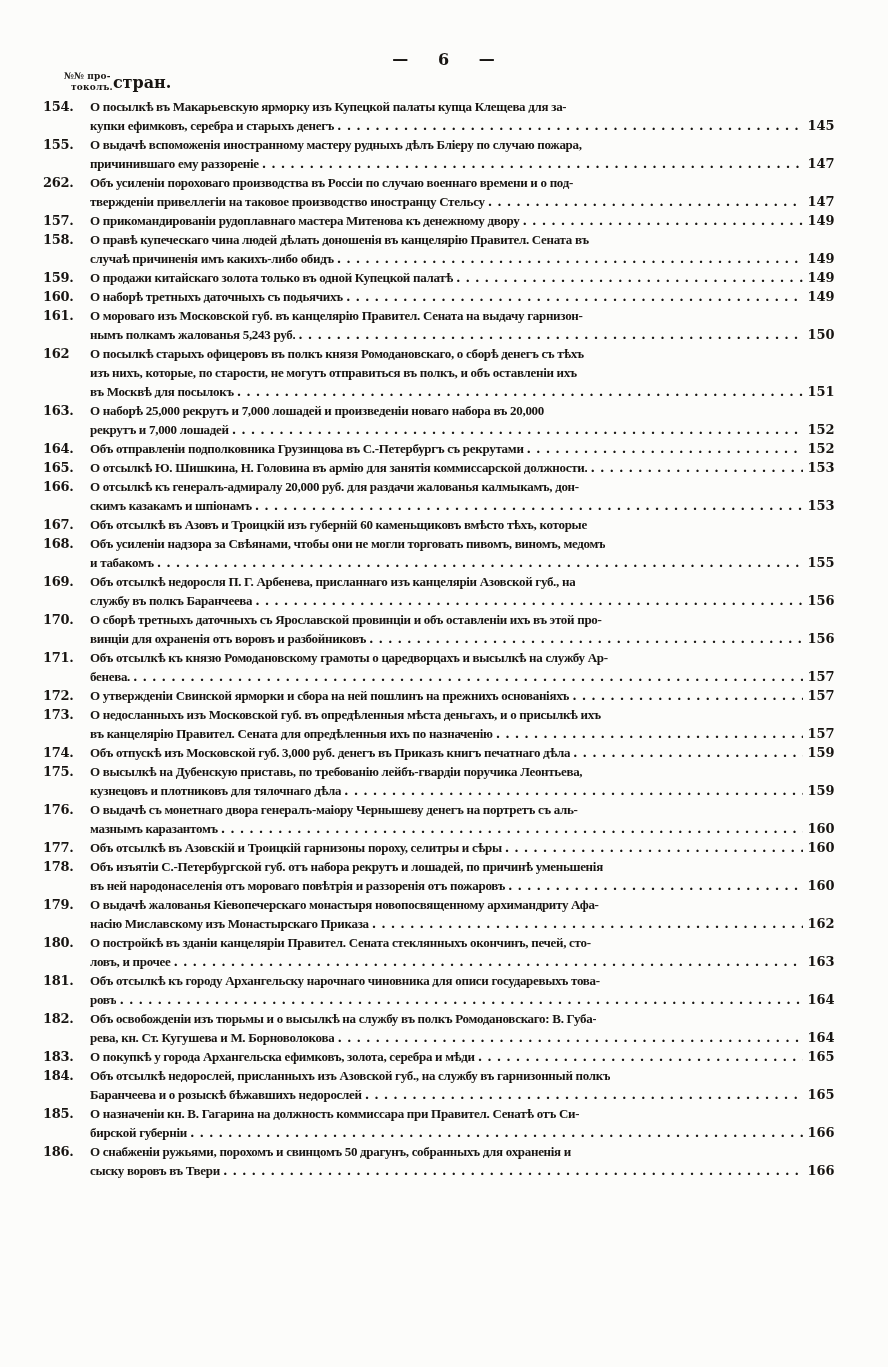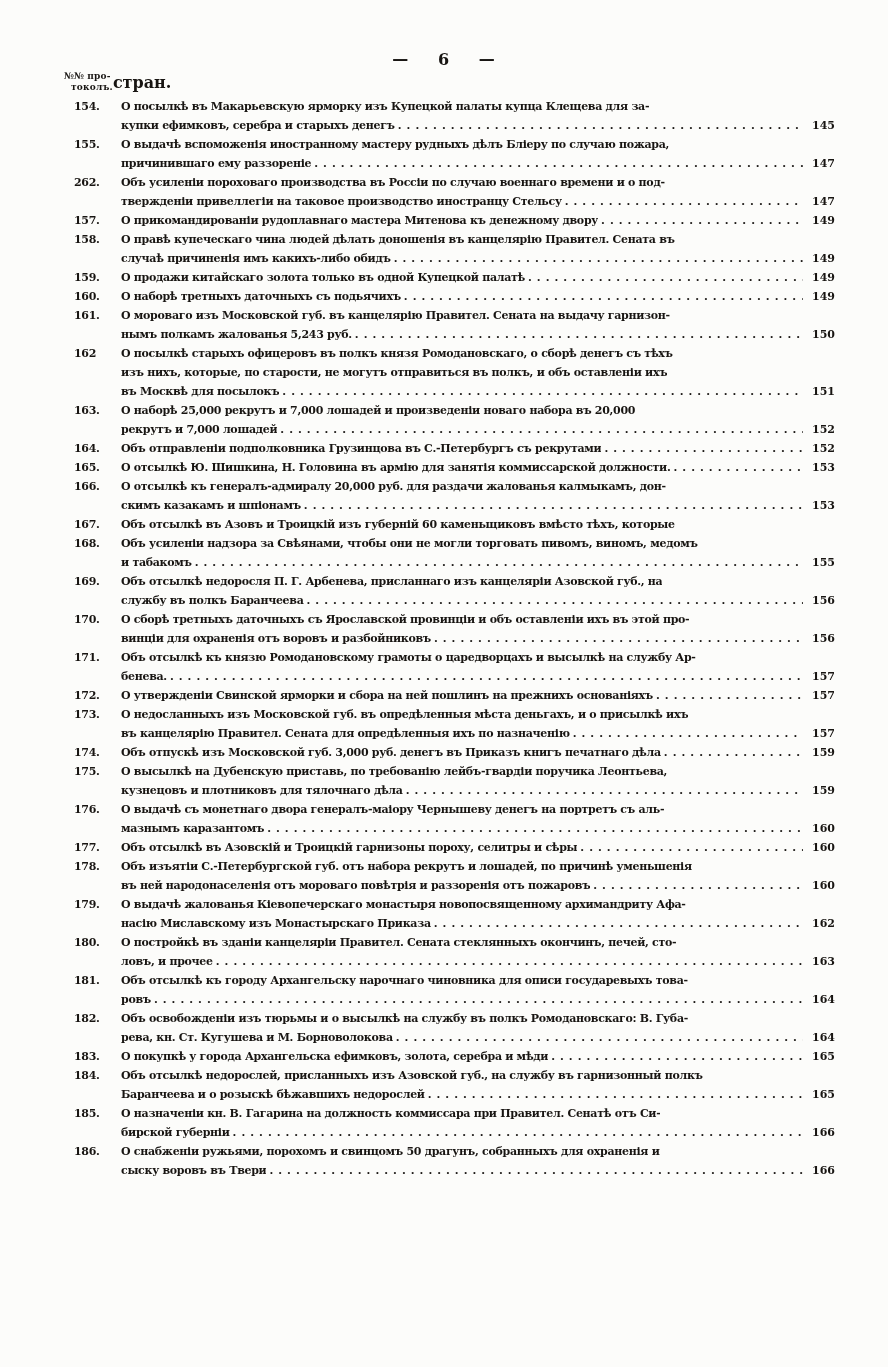--- a/index.html
+++ b/index.html
@@ -24,35 +24,35 @@
   .head-row {
     display: flex;
     justify-content: flex-start;
     align-items: flex-end;
     padding: 2px 53px 3px 64px;
   }
   .head-left { font-size: 9px; line-height: 10.5px; letter-spacing: 0.2px; }
   .head-left .l2 { padding-left: 7px; }
   .head-right { font-size: 16px; }
   .toc {
-    padding: 2px 53px 0 74px;
-    font-size: 11px;
+    padding: 2px 53px 0 43px;
+    font-size: 13px;
     line-height: 19px;
     letter-spacing: -0.3px;
   }
   .row { display: flex; align-items: baseline; }
   .num { flex: 0 0 47px; }
-  .text { flex: 0 1 auto; min-width: 0; white-space: nowrap; overflow: hidden; }
+  .text { flex: 0 1 auto; min-width: 0; white-space: nowrap; overflow: hidden; font-family: Liberation Serif, serif; }
   .dots { flex: 1 1 14px; min-width: 0; overflow: hidden; white-space: nowrap; }
   .dots::after {
     content: "..........................................................................................................................................................";
     letter-spacing: 5px;
     padding-left: 3px;
   }
-  .page { flex: 0 0 auto; min-width: 28px; text-align: right; padding-left: 4px; letter-spacing: 0; }
+  .page { flex: 0 0 auto; min-width: 28px; text-align: center; padding-left: 4px; letter-spacing: 0; }
 </style>
 </head>
 <body>
 
 <div class="sheet">
   <div class="head-center">— 6 —</div>
   <div class="head-row">
     <div class="head-left">
       <div class="l1">№№ про-</div>
       <div class="l2">токолъ.</div>

